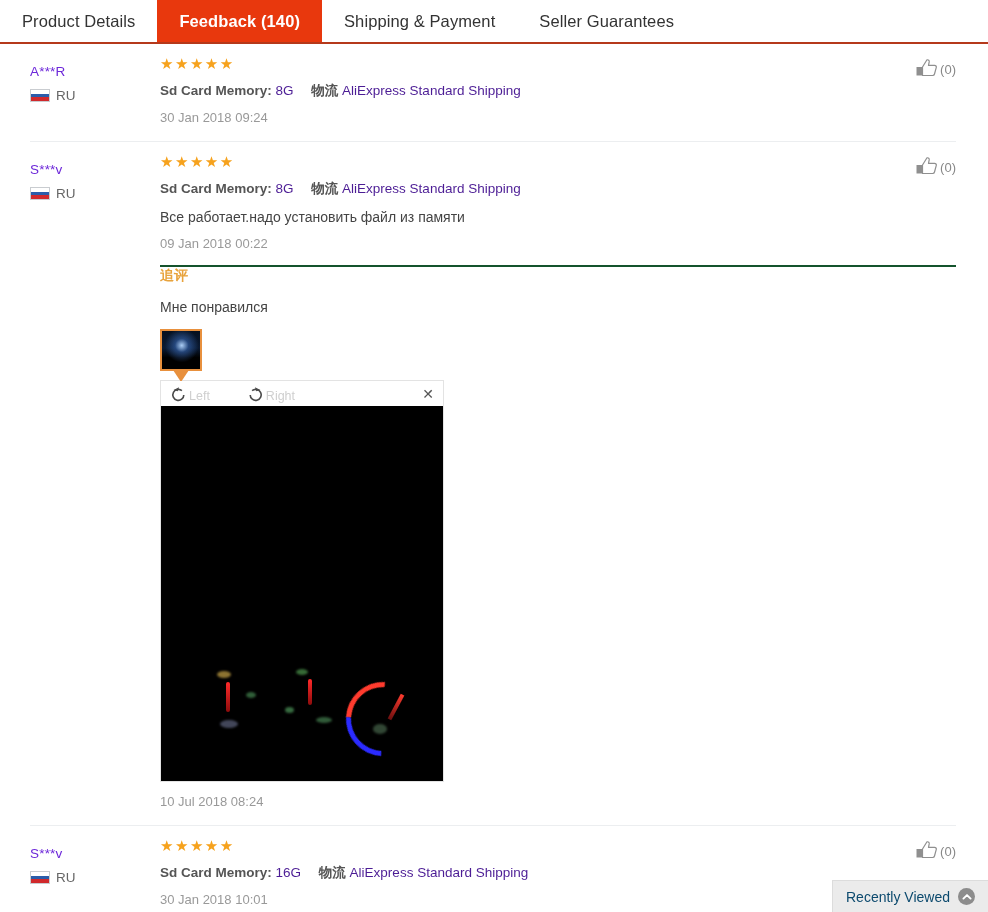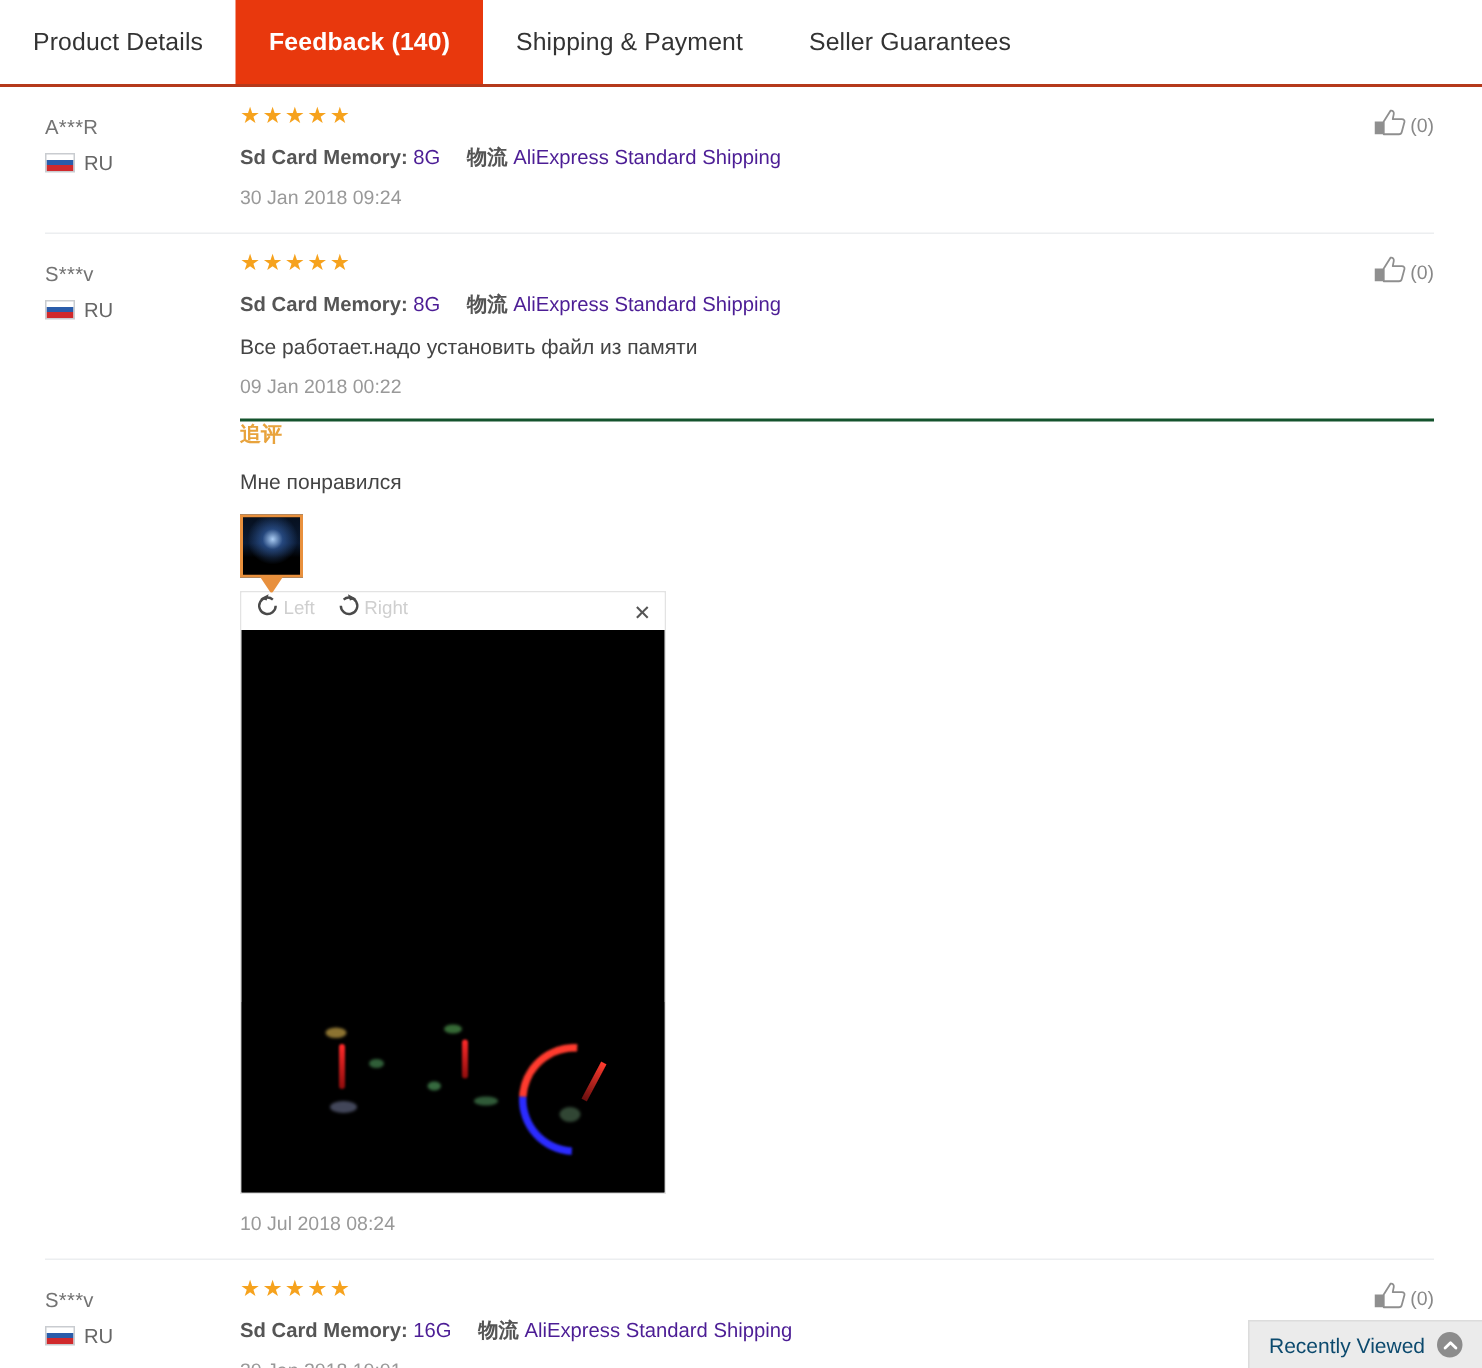--- a/index.html
+++ b/index.html
@@ -7,21 +7,21 @@
     margin: 0; padding: 0;
     width: 988px; height: 912px;
     background: #ffffff;
     font-family: "Liberation Sans", sans-serif;
     overflow: hidden;
   }
 
   
   .tabbar {
     position: relative;
-    height: 58px;
+    height: 44px;
     border-bottom: 2px solid #b5391b;
     display: flex;
     align-items: stretch;
     background: #ffffff;
   }
   .tab {
     display: flex; align-items: center;
     padding: 0 22px;
     font-size: 16.5px;
     color: #333333;
@@ -46,21 +46,21 @@
     margin: 0 32px 0 30px;
   }
   .review:last-child { border-bottom: none; }
 
   .reviewer {
     width: 130px;
     flex: 0 0 130px;
     padding-top: 6px;
   }
   .reviewer-name {
-    color: #737373;
+    color: #6d28d9;
     font-size: 13.5px;
     text-decoration: none;
     letter-spacing: .2px;
     display: inline-block;
     margin-bottom: 9px;
   }
   .reviewer-country {
     display: flex; align-items: center; gap: 6px;
     font-size: 13.5px; color: #666666;
   }
@@ -172,24 +172,25 @@
 
   
   .viewer {
     margin-top: 9px;
     width: 284px;
     border: 1px solid #e3e3e3;
     background: #ffffff;
   }
   .viewer-toolbar {
     height: 25px;
-    display: flex; align-items: flex-start;
+    display: flex; align-items: flex-end;
     padding: 0 8px 0 9px;
     position: relative;
     background: #ffffff;
+    gap: 23px;
   }
   .rotate-btn {
     display: flex; align-items: center;
     gap: 2px;
     font-size: 12.5px;
     color: #cfcfcf;
     cursor: pointer;
     margin-right: 14px;
   }
   .viewer-close {

